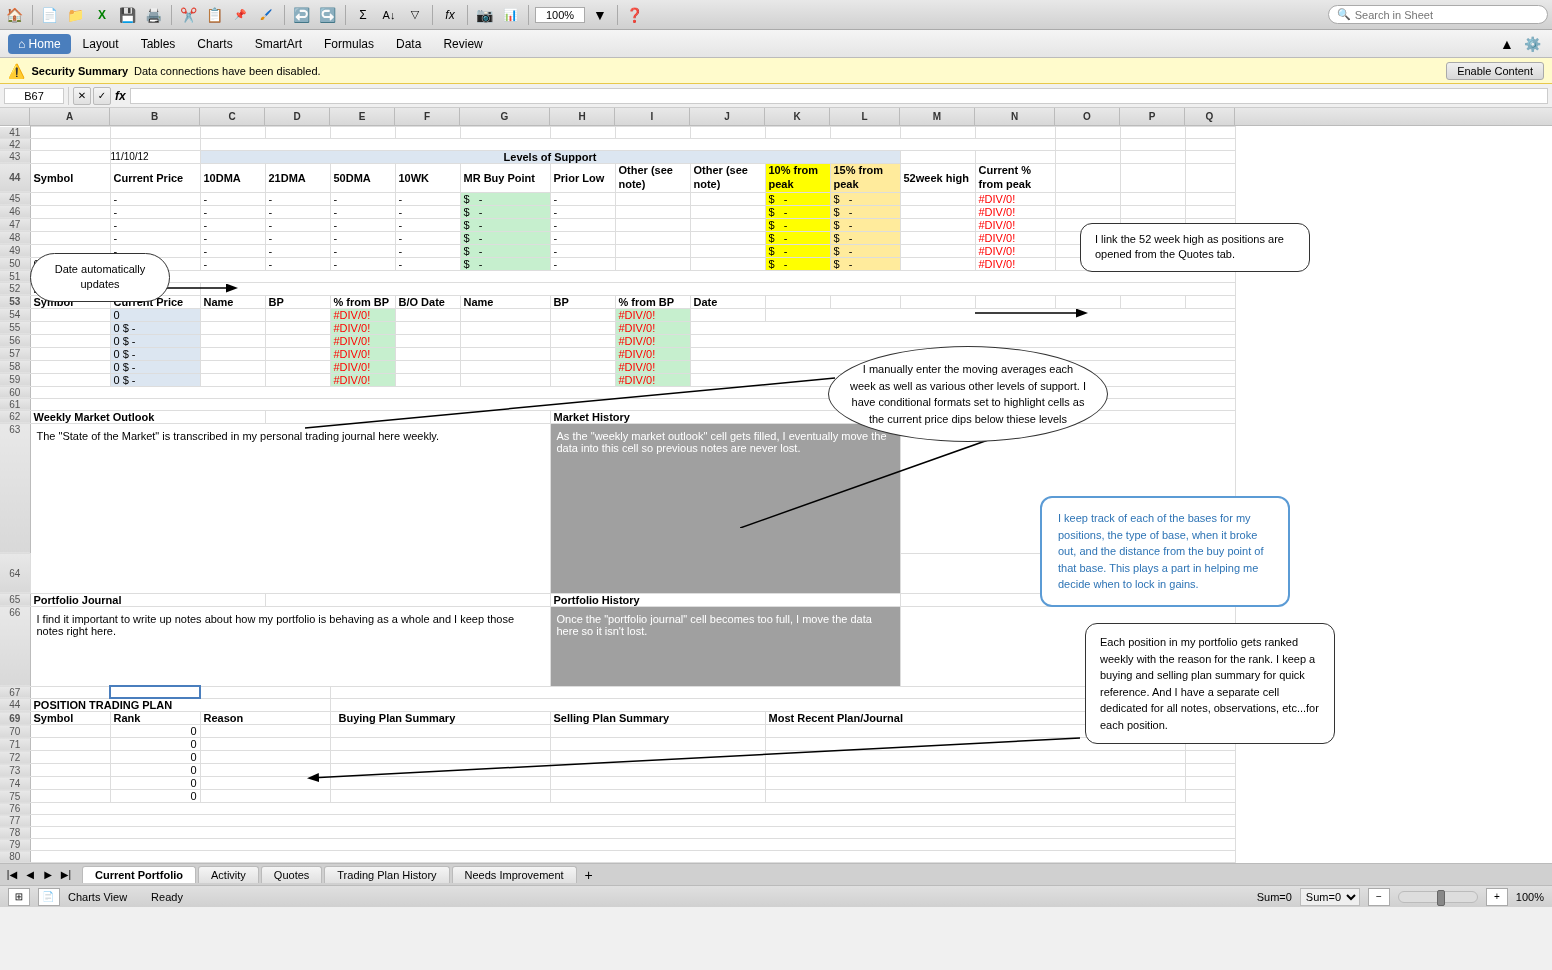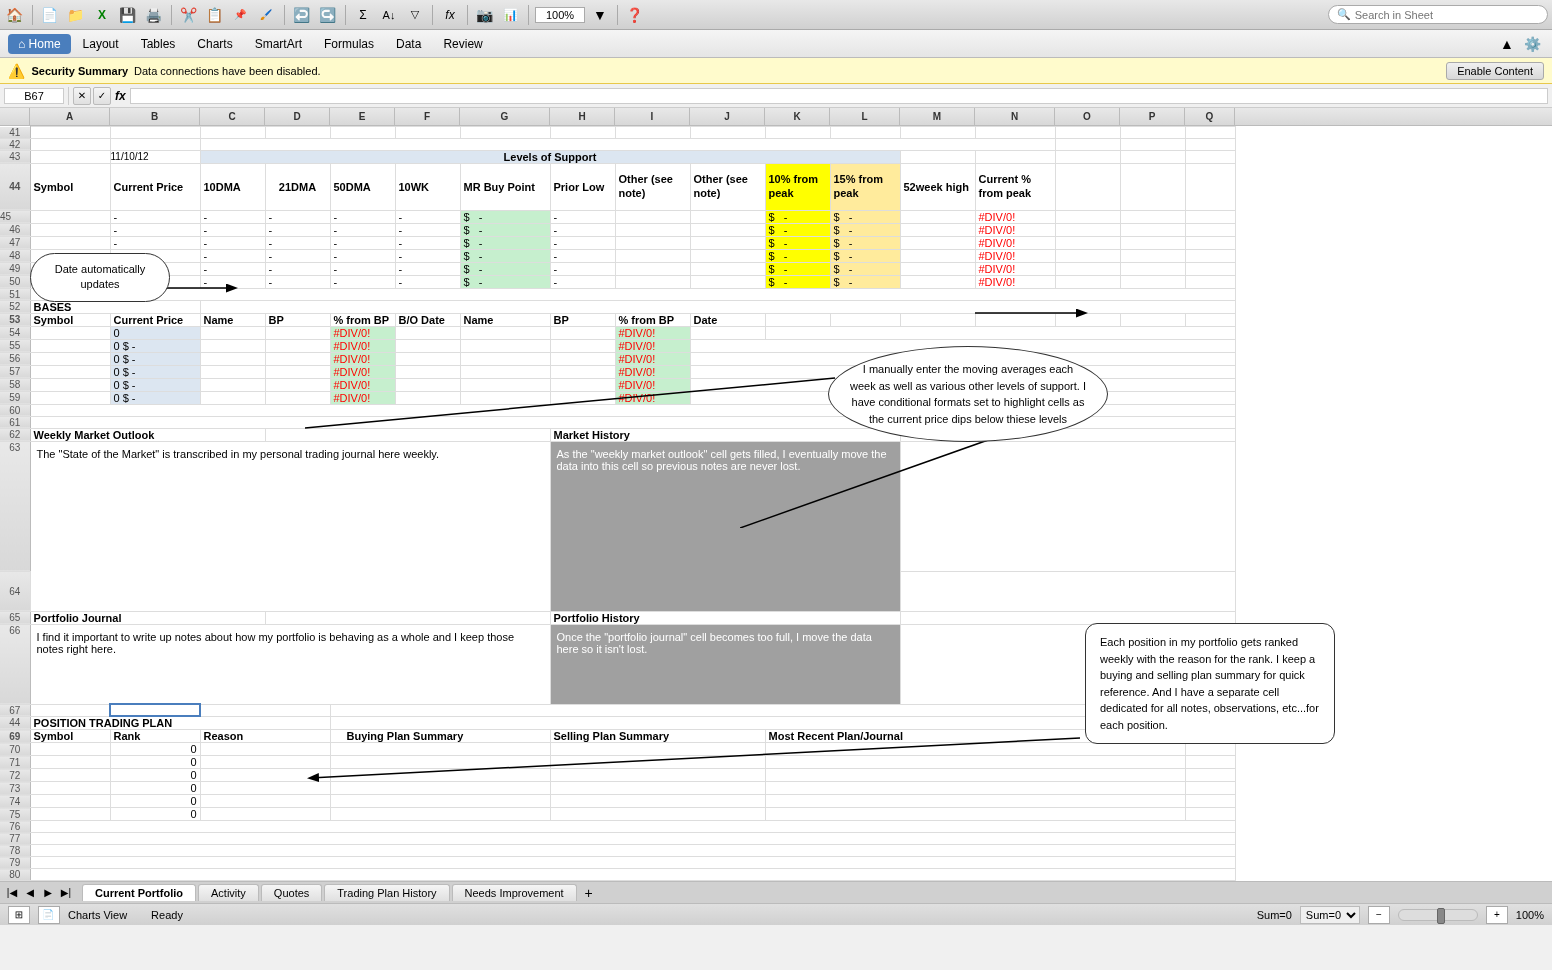--- a/index.html
+++ b/index.html
@@ -227,38 +227,38 @@
           <td style="border:1px solid #ddd;"></td>
           <td style="border:1px solid #ddd;"></td>
           <td style="border:1px solid #ddd;"></td>
         </tr>
 
         <tr style="font-weight:bold; background:white;">
           <td style="background:linear-gradient(to bottom,#e8e8e8,#d8d8d8);border-right:1px solid #bbb;border-bottom:1px solid #ddd;text-align:center;font-size:10px;color:#555;">44</td>
           <td style="border:1px solid #ddd;font-weight:bold;padding:0 3px;">Symbol</td>
           <td style="border:1px solid #ddd;font-weight:bold;padding:0 3px;">Current Price</td>
           <td style="border:1px solid #ddd;font-weight:bold;padding:0 3px;">10DMA</td>
-          <td style="border:1px solid #ddd;font-weight:bold;padding:17px 3px;text-align:center;">21DMA</td>
+          <td style="border:1px solid #ddd;font-weight:bold;padding:8px 3px;">21DMA</td>
           <td style="border:1px solid #ddd;font-weight:bold;padding:0 3px;">50DMA</td>
           <td style="border:1px solid #ddd;font-weight:bold;padding:0 3px;">10WK</td>
           <td style="border:1px solid #ddd;font-weight:bold;padding:0 3px;">MR Buy Point</td>
           <td style="border:1px solid #ddd;font-weight:bold;padding:0 3px;">Prior Low</td>
           <td style="border:1px solid #ddd;font-weight:bold;padding:0 3px;white-space:normal;line-height:1.2;">Other (see note)</td>
           <td style="border:1px solid #ddd;font-weight:bold;padding:0 3px;white-space:normal;line-height:1.2;">Other (see note)</td>
           <td style="border:1px solid #ddd;font-weight:bold;padding:0 3px;background:#ffff00;white-space:normal;line-height:1.2;">10% from peak</td>
           <td style="border:1px solid #ddd;font-weight:bold;padding:0 3px;background:#ffeb9c;white-space:normal;line-height:1.2;">15% from peak</td>
           <td style="border:1px solid #ddd;font-weight:bold;padding:0 3px;">52week high</td>
           <td style="border:1px solid #ddd;font-weight:bold;padding:0 3px;white-space:normal;line-height:1.2;">Current % from peak</td>
           <td style="border:1px solid #ddd;"></td>
           <td style="border:1px solid #ddd;"></td>
           <td style="border:1px solid #ddd;"></td>
         </tr>
 
         <tr>
-          <td style="background:linear-gradient(to bottom,#e8e8e8,#d8d8d8);border-right:1px solid #bbb;border-bottom:1px solid #ddd;font-size:10px;color:#555;">45</td>
+          <td style="background:linear-gradient(to bottom,#e8e8e8,#d8d8d8);border-right:1px solid #bbb;border-bottom:1px solid #ddd;text-align:center;font-size:10px;color:#555;">45</td>
           <td style="border:1px solid #ddd;padding:0 3px;"></td>
           <td style="border:1px solid #ddd;padding:0 3px;">-</td>
           <td style="border:1px solid #ddd;padding:0 3px;">-</td>
           <td style="border:1px solid #ddd;padding:0 3px;">-</td>
           <td style="border:1px solid #ddd;padding:0 3px;">-</td>
           <td style="border:1px solid #ddd;padding:0 3px;">-</td>
           <td style="border:1px solid #ddd;padding:0 3px;background:#c6efce;">$&nbsp;&nbsp;&nbsp;-</td>
           <td style="border:1px solid #ddd;padding:0 3px;">-</td>
           <td style="border:1px solid #ddd;padding:0 3px;"></td>
           <td style="border:1px solid #ddd;padding:0 3px;"></td>
@@ -538,21 +538,21 @@
           <td style="background:linear-gradient(to bottom,#e8e8e8,#d8d8d8);border-right:1px solid #bbb;border-bottom:1px solid #ddd;text-align:center;font-size:10px;color:#555;">44</td>
           <td colspan="4" style="border:1px solid #ddd;font-weight:bold;font-size:11px;padding:0 3px;">POSITION TRADING PLAN</td>
           <td colspan="13" style="border:1px solid #ddd;"></td>
         </tr>
 
         <tr style="font-weight:bold;">
           <td style="background:linear-gradient(to bottom,#e8e8e8,#d8d8d8);border-right:1px solid #bbb;border-bottom:1px solid #ddd;text-align:center;font-size:10px;color:#555;">69</td>
           <td style="border:1px solid #ddd;font-weight:bold;padding:0 3px;">Symbol</td>
           <td style="border:1px solid #ddd;font-weight:bold;padding:0 3px;">Rank</td>
           <td colspan="2" style="border:1px solid #ddd;font-weight:bold;padding:0 3px;">Reason</td>
-          <td colspan="3" style="border:1px solid #ddd;font-weight:bold;padding:0 16px;">Buying Plan Summary</td>
+          <td colspan="3" style="border:1px solid #ddd;font-weight:bold;padding:0 8px;">Buying Plan Summary</td>
           <td colspan="3" style="border:1px solid #ddd;font-weight:bold;padding:0 3px;">Selling Plan Summary</td>
           <td colspan="6" style="border:1px solid #ddd;font-weight:bold;padding:0 3px;">Most Recent Plan/Journal</td>
           <td style="border:1px solid #ddd;"></td>
         </tr>
 
         <tr>
           <td style="background:linear-gradient(to bottom,#e8e8e8,#d8d8d8);border-right:1px solid #bbb;border-bottom:1px solid #ddd;text-align:center;font-size:10px;color:#555;">70</td>
           <td style="border:1px solid #ddd;padding:0 3px;"></td>
           <td style="border:1px solid #ddd;padding:0 3px;text-align:right;">0</td>
           <td colspan="2" style="border:1px solid #ddd;padding:0 3px;"></td>
@@ -636,21 +636,27 @@
   </div>
 
   <div style="position:absolute;top:145px;left:30px;background:white;border:1.5px solid #333;border-radius:40px 40px 40px 40px;padding:8px 12px;font-size:11px;line-height:1.4;max-width:140px;text-align:center;z-index:10;">
     <span>Date automatically updates</span>
   </div>
 
   <div style="position:absolute;top:238px;left:828px;background:white;border:1.5px solid #333;border-radius:50%;padding:14px 20px;font-size:11px;line-height:1.5;max-width:280px;text-align:center;z-index:10;">
     <span>I manually enter the moving averages each week as well as various other levels of support. I have conditional formats set to highlight cells as the current price dips below thiese levels</span>
   </div>
 
-
+  <div style="position:absolute;top:115px;left:1080px;background:white;border:1.5px solid #333;border-radius:12px;padding:8px 14px;font-size:11px;line-height:1.4;max-width:230px;z-index:10;">
+    <span>I link the 52 week high as positions are opened from the Quotes tab.</span>
+  </div>
+
+  <div style="position:absolute;top:388px;left:1040px;background:white;border:2px solid #5b9bd5;border-radius:12px;padding:12px 16px;font-size:11px;line-height:1.5;max-width:250px;color:#2e74b5;z-index:10;">
+    <span>I keep track of each of the bases for my positions, the type of base, when it broke out, and the distance from the buy point of that base. This plays a part in helping me decide when to lock in gains.</span>
+  </div>
 
   <div style="position:absolute;top:515px;left:1085px;background:white;border:1.5px solid #333;border-radius:12px;padding:10px 14px;font-size:11px;line-height:1.5;max-width:250px;z-index:10;">
     <span>Each position in my portfolio gets ranked weekly with the reason for the rank. I keep a buying and selling plan summary for quick reference. And I have a separate cell dedicated for all notes, observations, etc...for each position.</span>
   </div>
 
   <svg style="position:absolute;top:185px;left:975px;width:120px;height:40px;z-index:9;pointer-events:none;">
     <line x1="0" y1="20" x2="110" y2="20" stroke="black" stroke-width="1.5" marker-end="url(#arrow)"></line>
     <defs>
         <marker id="arrow" markerWidth="8" markerHeight="6" refX="6" refY="3" orient="auto">
           <polygon points="0 0, 8 3, 0 6" fill="black"></polygon>

